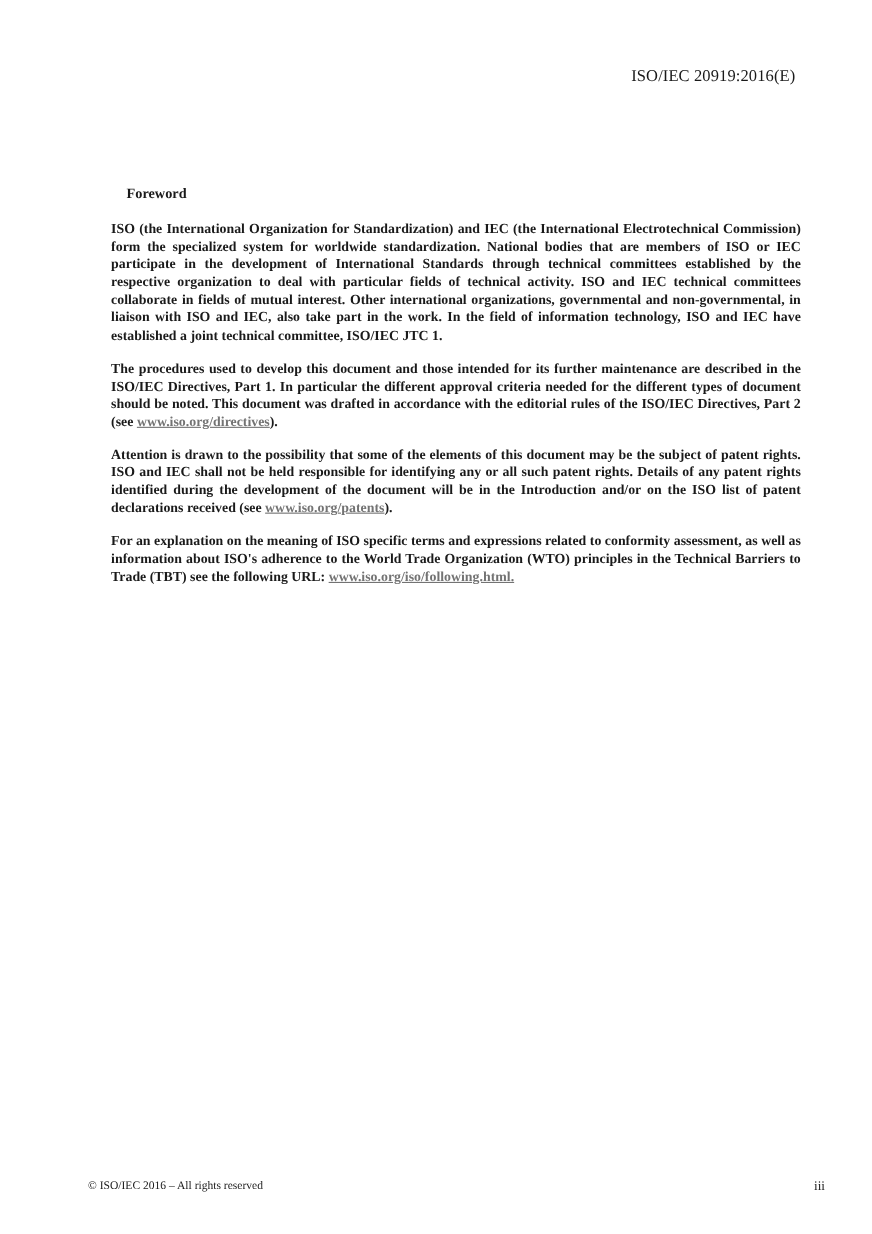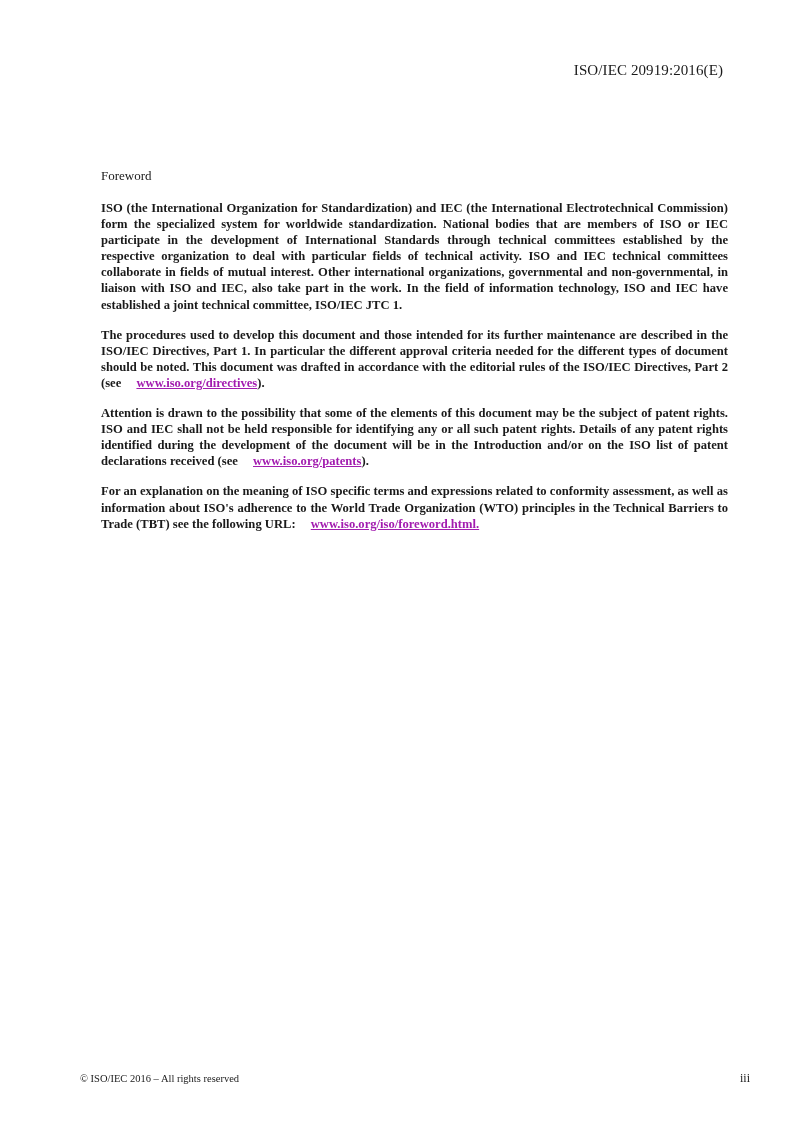--- a/index.html
+++ b/index.html
@@ -24,35 +24,34 @@
       letter-spacing: 0.1px;
     }
     .content {
       position: absolute;
       left: 101px;
       top: 167px;
       width: 627px;
     }
     .section-title {
       font-size: 13px;
-      font-weight: normal;
-      margin: 0 0 15px 0;
+      font-weight: bold;
+      margin: 0 0 15px 14px;
       line-height: 18px;
     }
     .para {
       font-size: 12.6px;
       line-height: 16.1px;
       text-align: justify;
       margin: 0 0 14px 0;
       font-weight: bold;
     }
     .para a, .link {
-      color: #a21caf;
+      color: #737373;
       text-decoration: underline;
-      margin-left: 12px;
     }
     .para em {
       font-style: italic;
     }
     .footer-copy {
       position: absolute;
       left: 80px;
       top: 1073px;
       font-size: 10.5px;
       text-align: center;
@@ -73,18 +72,18 @@
 <div class="content">
   <div class="section-title">Foreword</div>
 
   <p class="para"><span>ISO (the International Organization for Standardization) and IEC (the International Electrotechnical Commission) form the specialized system for worldwide standardization. National bodies that are members of ISO or IEC participate in the development of International Standards through technical committees established by the respective organization to deal with particular fields of technical activity. ISO and IEC technical committees collaborate in fields of mutual interest. Other international organizations, governmental and non-governmental, in liaison with ISO and IEC, also take part in the work. In the field of information technology, ISO and IEC have established a joint technical committee, ISO/IEC JTC 1.</span></p>
 
   <p class="para"><span>The procedures used to develop this document and those intended for its further maintenance are described in the ISO/IEC Directives, Part 1.  In particular the different approval criteria needed for the different types of document should be noted.  This document was drafted in accordance with the editorial rules of the ISO/IEC Directives, Part 2 (see </span><a class="link">www.iso.org/directives</a><span>).</span></p>
 
   <p class="para"><span>Attention is drawn to the possibility that some of the elements of this document may be the subject of patent rights. ISO and IEC shall not be held responsible for identifying any or all such patent rights.  Details of any patent rights identified during the development of the document will be in the Introduction and/or on the ISO list of patent declarations received (see </span><a class="link">www.iso.org/patents</a><span>).</span></p>
 
 
-  <p class="para"><span>For an explanation on the meaning of ISO specific terms and expressions related to conformity assessment, as well as information about ISO's adherence to the World Trade Organization (WTO) principles in the Technical Barriers to Trade (TBT) see the following URL: </span><a class="link">www.iso.org/iso/foreword.html.</a></p>
+  <p class="para"><span>For an explanation on the meaning of ISO specific terms and expressions related to conformity assessment, as well as information about ISO's adherence to the World Trade Organization (WTO) principles in the Technical Barriers to Trade (TBT) see the following URL: </span><a class="link">www.iso.org/iso/following.html.</a></p>
 
 </div>
 
 <div class="footer-copy">© ISO/IEC 2016 – All rights reserved</div>
 <div class="footer-page">iii</div>
 
 </body></html>

